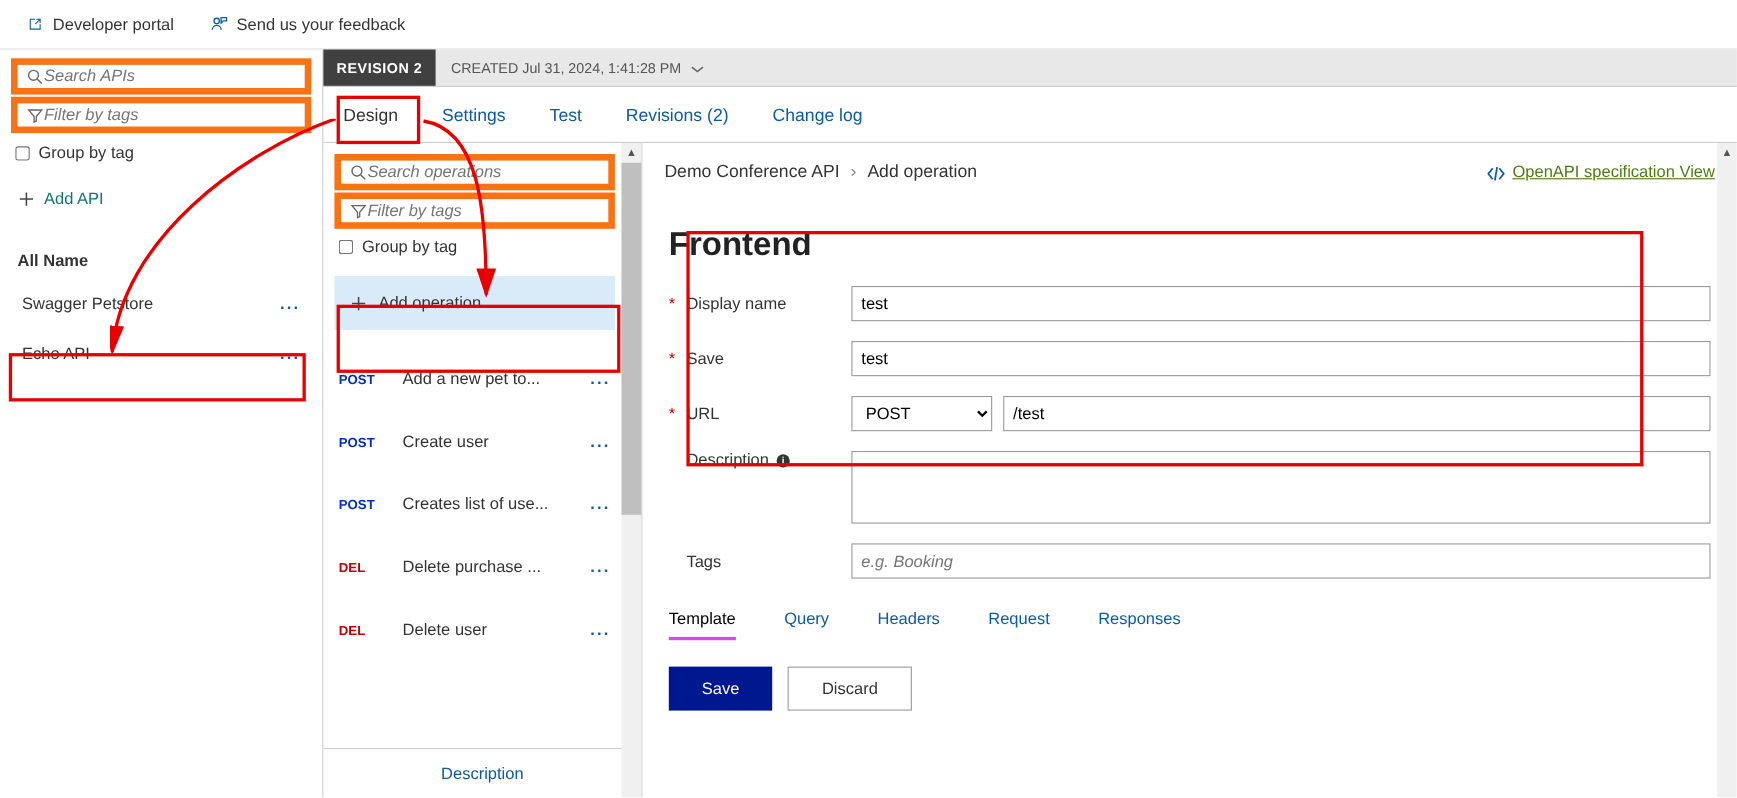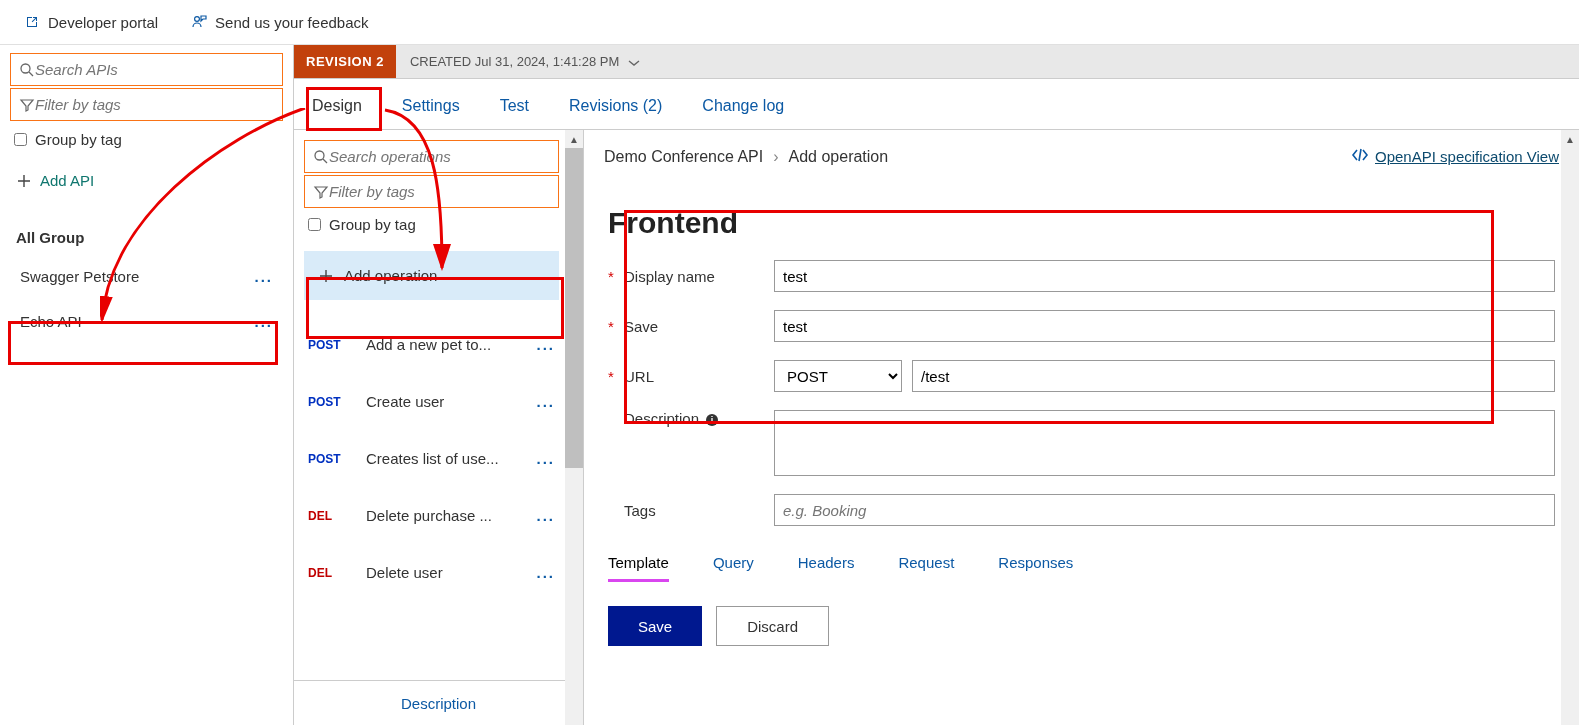--- a/index.html
+++ b/index.html
@@ -1,30 +1,30 @@
 <!DOCTYPE html>
 <html><head>
 <meta charset="utf-8">
 <style>
 *{box-sizing:border-box;margin:0;padding:0;font-family:"Segoe UI",Arial,sans-serif}
 body{background:#fff;color:#333;width:1579px;height:725px;overflow:hidden;position:relative}
 .topbar{height:45px;border-bottom:1px solid #e0e0e0;display:flex;align-items:center;padding-left:24px;gap:33px}
 .topbar a{color:#333;text-decoration:none;font-size:15px;display:flex;align-items:center;gap:8px}
 .main{display:flex;height:calc(100% - 45px)}
 .left-col{width:294px;border-right:1px solid #ccc;padding:8px 10px}
-.searchbox{border:1px solid #f97316;height:33px;display:flex;align-items:center;padding:0 8px;margin-bottom:2px}
+.searchbox{border:6px solid #f97316;height:33px;display:flex;align-items:center;padding:0 8px;margin-bottom:2px}
 .searchbox input{border:none;outline:none;flex:1;font-size:15px;font-style:italic;color:#666;background:transparent}
 .checkline{display:flex;align-items:center;gap:8px;padding:8px 4px;font-size:15px}
 .add-api{display:flex;align-items:center;gap:8px;padding:16px 6px;color:#0f766e;font-size:15px}
 .section-label{font-weight:600;font-size:15px;padding:24px 6px 8px}
 .api-item{display:flex;align-items:center;justify-content:space-between;padding:14px 10px;font-size:15px}
 .api-item-dots{color:#0c59a4;font-weight:700;letter-spacing:2px}
 .mid-area{flex:1;display:flex;flex-direction:column}
 .rev-bar{height:34px;background:#e8e8e8;display:flex;align-items:center;font-size:13px;border-bottom:1px solid #ccc}
-.rev-badge{background:#c2410c;color:#fff;font-weight:600;padding:4px 12px;height:100%;display:flex;align-items:center;letter-spacing:0.5px}
+.rev-badge{background:#404040;color:#fff;font-weight:600;padding:4px 12px;height:100%;display:flex;align-items:center;letter-spacing:0.5px}
 .rev-created{padding:0 14px;color:#555}
 .tabs-row{display:flex;gap:40px;padding:18px 18px 14px;border-bottom:1px solid #ccc;font-size:16px}
 .tabs-row .tab{color:#0c59a4;cursor:pointer}
 .tabs-row .tab.active{color:#333}
 .design-body{flex:1;display:flex;overflow:hidden}
 .ops-col{width:290px;border-right:1px solid #ccc;display:flex;flex-direction:column;position:relative}
 .ops-scroll{flex:1;overflow-y:auto;padding:10px 10px 0}
 .ops-col .searchbox{margin:0 0 2px 0}
 .add-op{display:flex;align-items:center;gap:10px;padding:16px 14px;background:#d9ebf9;font-size:15px;color:#333;margin:12px 0 16px}
 .op-item{display:flex;align-items:center;gap:14px;padding:20px 4px;font-size:15px}
@@ -36,21 +36,21 @@
 .ops-bottom-tabs{display:flex;border-top:1px solid #ccc;height:45px}
 .ops-bottom-tabs .btab{flex:1;display:flex;align-items:center;justify-content:center;font-size:15px}
 .ops-bottom-tabs .btab.active{border-top:3px solid #888;color:#333}
 .ops-bottom-tabs .btab.link{color:#0c59a4}
 .ops-scrollbar{position:absolute;right:0;top:0;width:18px;height:100%;background:#f0f0f0}
 .ops-scrollbar-thumb{background:#bfbfbf;width:100%;position:absolute;top:0;height:320px}
 .ops-scrollbar-arrow{position:absolute;width:100%;height:18px;display:flex;align-items:center;justify-content:center;font-size:10px;color:#555}
 .right-col{flex:1;padding:18px 20px;position:relative;overflow:auto}
 .breadcrumb{font-size:16px;color:#333;display:flex;gap:10px;align-items:center}
 .breadcrumb .sep{color:#888}
-.openapi-link{position:absolute;top:18px;right:20px;color:#0c4a6e;font-size:15px;display:flex;align-items:flex-start;gap:6px}
+.openapi-link{position:absolute;top:18px;right:20px;color:#4d7c0f;font-size:15px;display:flex;align-items:flex-end;gap:6px}
 .frontend-box{margin-top:36px;padding:4px 4px 12px}
 .frontend-title{font-size:30px;font-weight:700;margin-bottom:20px;color:#222}
 .form-row{display:flex;align-items:center;margin-bottom:18px}
 .form-row .req{color:#d40000;width:16px;font-size:15px}
 .form-row label{width:150px;font-size:15px}
 .form-row input[type=text], .form-row select, .form-row textarea, .form-row .txt-input{height:32px;border:1px solid #999;padding:0 8px;font-size:15px;outline:none;background:#fff}
 .form-row .full{flex:1}
 .form-row textarea{height:66px;resize:none;padding:6px 8px}
 .url-row select{width:128px;margin-right:10px}
 .url-row .url-input{flex:1}
@@ -109,21 +109,21 @@
     <label class="checkline">
       <input type="checkbox" style="">
       <span>Group by tag</span>
     </label>
     <div class="add-api">
       <svg class="icon-sm" viewBox="0 0 16 16">
           <path d="M8 2v12M2 8h12" stroke="#444" stroke-width="1.4"></path>
         </svg>
       <span>Add API</span>
     </div>
-    <div class="section-label">All Group</div>
+    <div class="section-label">All Name</div>
     <div class="api-item">
       <span>Swagger Petstore</span>
       <span class="api-item-dots">...</span>
     </div>
     <div class="api-item">
       <span>Echo API</span>
       <span class="api-item-dots">...</span>
     </div>
   </div>
 

